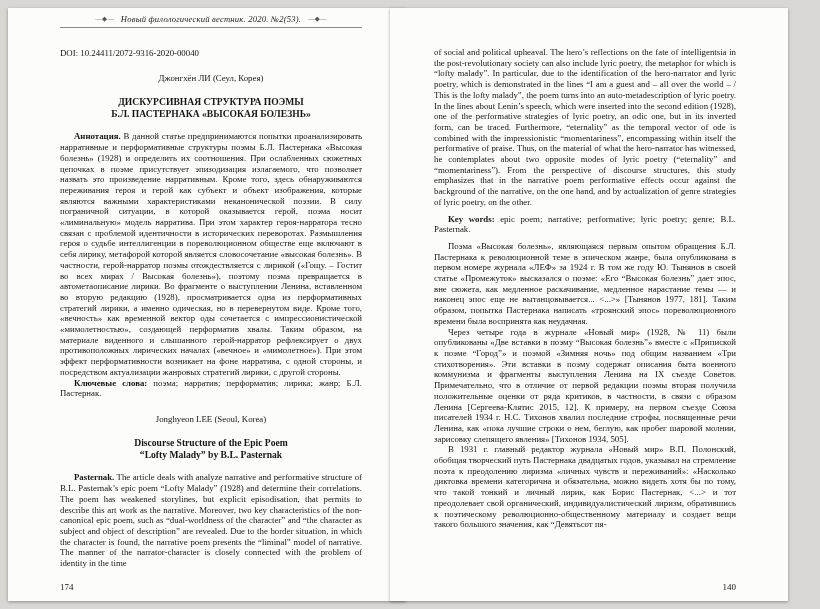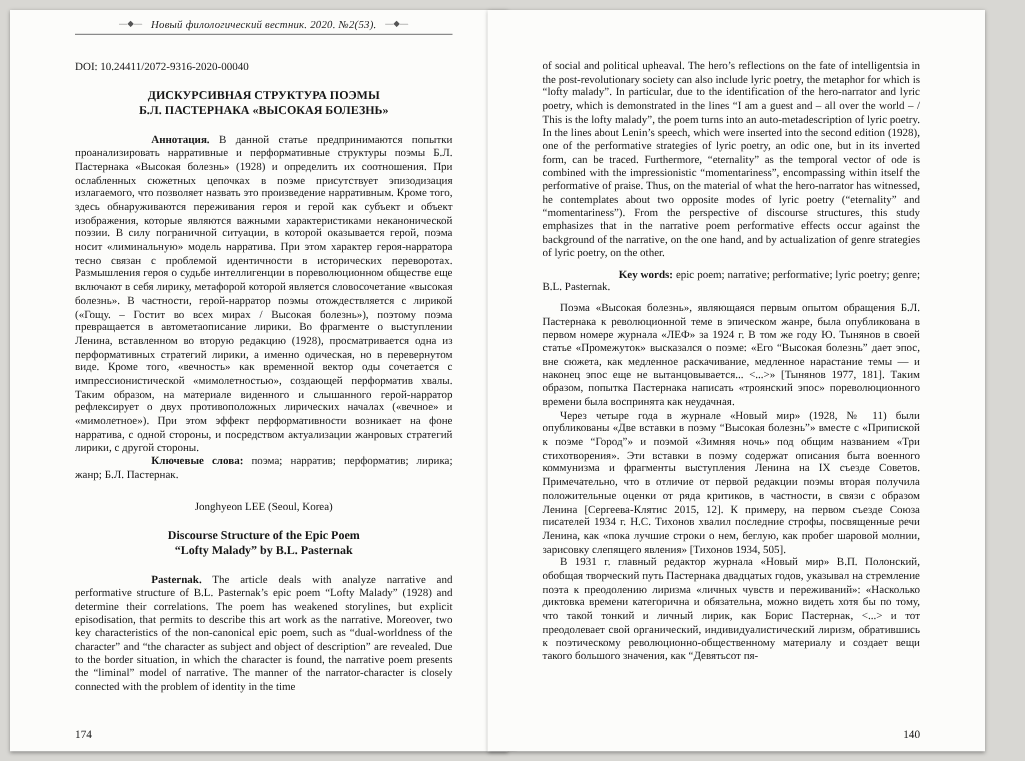--- a/index.html
+++ b/index.html
@@ -38,39 +38,40 @@
   .doi { font-size: 8.8px; margin-top: 20px; }
   .author-line { font-size: 8.8px; text-align: center; margin-top: 15px; }
   .paper-title {
     font-size: 9.6px; font-weight: bold; text-align: center;
     margin-top: 13px; line-height: 12.2px; white-space: pre-line;
   }
   .body-par { font-size: 8.8px; line-height: 10.7px; text-align: justify; }
   .ind { text-indent: 14px; }
   .mt  { margin-top: 11px; }
   .mt-s{ margin-top: 6px; }
-  b.lbl { font-weight: bold; margin-left: 47px; }
+  b.lbl { font-weight: bold; }
 
   .page-num { position: absolute; bottom: 9px; font-size: 9px; color: #161616; }
   .pn-left  { left: 52px; text-align: right; }
   .pn-right { right: 52px; }
 </style>
 </head>
 <body>
 
 <div class="seam"></div>
 
 <div class="page page-left">
   <div class="content">
     <div class="running-header">
       <span class="orn">—◆—</span><span>Новый филологический вестник. 2020. №2(53).</span><span class="orn">—◆—</span>
     </div>
     <hr class="header-rule">
 
     <p class="doi">DOI: 10.24411/2072-9316-2020-00040</p>
+    <p class="author-line">Джонгхён ЛИ (Сеул, Корея)</p>
     <p class="paper-title">ДИСКУРСИВНАЯ СТРУКТУРА ПОЭМЫ
 Б.Л. ПАСТЕРНАКА «ВЫСОКАЯ БОЛЕЗНЬ»</p>
 
     <p class="body-par ind mt"><b class="lbl">Аннотация.</b>
       <span>В данной статье предпринимаются попытки проанализировать нарративные и перформативные структуры поэмы Б.Л. Пастернака «Высокая болезнь» (1928) и определить их соотношения. При ослабленных сюжетных цепочках в поэме присутствует эпизодизация излагаемого, что позволяет назвать это произведение нарративным. Кроме того, здесь обнаруживаются переживания героя и герой как субъект и объект изображения, которые являются важными характеристиками неканонической поэзии. В силу пограничной ситуации, в которой оказывается герой, поэма носит «лиминальную» модель нарратива. При этом характер героя-нарратора тесно связан с проблемой идентичности в исторических переворотах. Размышления героя о судьбе интеллигенции в пореволюционном обществе еще включают в себя лирику, метафорой которой является словосочетание «высокая болезнь». В частности, герой-нарратор поэмы отождествляется с лирикой («Гощу. – Гостит во всех мирах / Высокая болезнь»), поэтому поэма превращается в автометаописание лирики. Во фрагменте о выступлении Ленина, вставленном во вторую редакцию (1928), просматривается одна из перформативных стратегий лирики, а именно одическая, но в перевернутом виде. Кроме того, «вечность» как временной вектор оды сочетается с импрессионистической «мимолетностью», создающей перформатив хвалы. Таким образом, на материале виденного и слышанного герой-нарратор рефлексирует о двух противоположных лирических началах («вечное» и «мимолетное»). При этом эффект перформативности возникает на фоне нарратива, с одной стороны, и посредством актуализации жанровых стратегий лирики, с другой стороны.</span></p>
 
     <p class="body-par ind"><b class="lbl">Ключевые слова:</b>
       <span>поэма; нарратив; перформатив; лирика; жанр; Б.Л. Пастернак.</span></p>
 
     <p class="author-line">Jonghyeon LEE (Seoul, Korea)</p>

